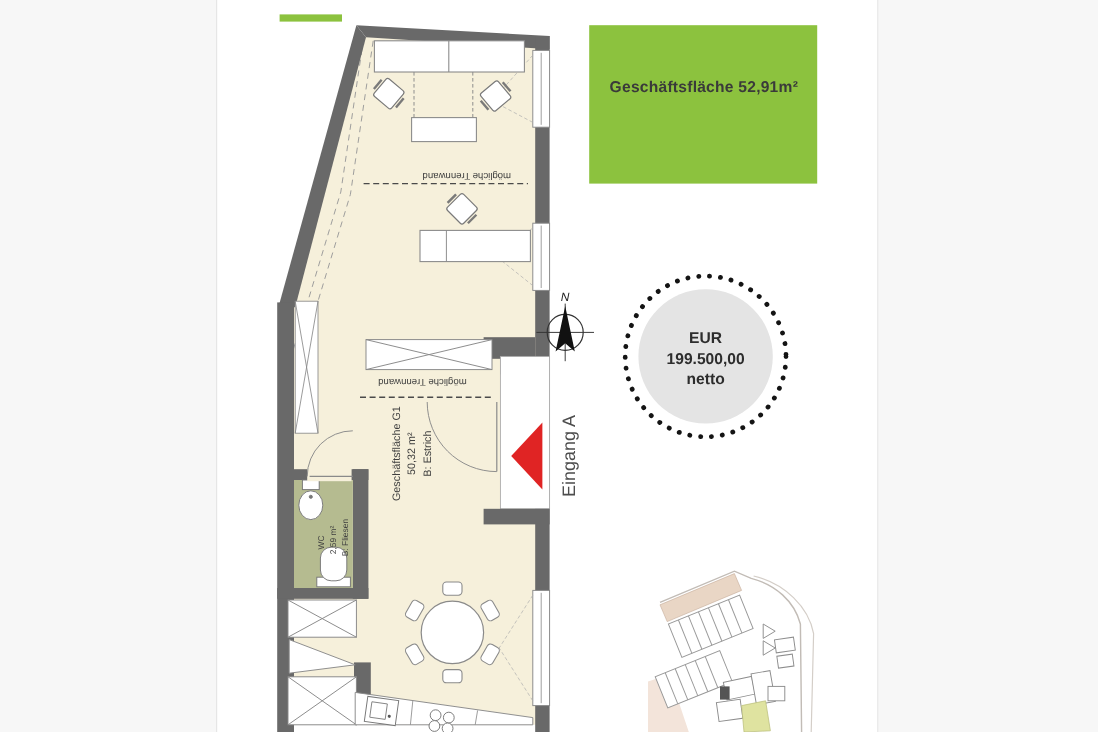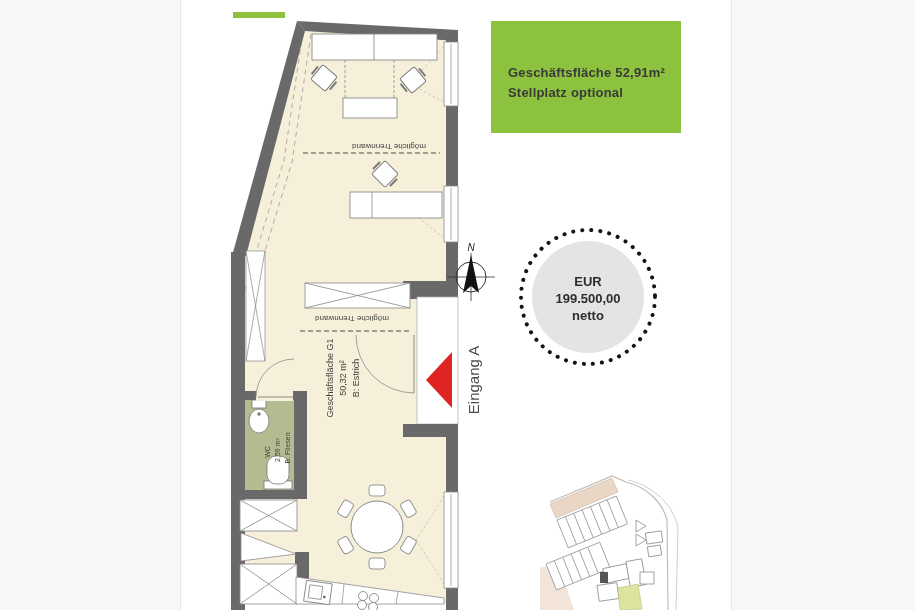--- a/index.html
+++ b/index.html
@@ -1,21 +1,21 @@
 <!DOCTYPE html>
 <html><head>
 <meta charset="utf-8">
 <style>
   html,body{margin:0;padding:0;}
   .page{position:relative;width:915px;height:610px;background:#f7f7f7;overflow:hidden;
         font-family:"Liberation Sans",sans-serif;}
   .content-panel{position:absolute;left:180px;top:0;width:550px;height:610px;background:#ffffff;
         border-left:1px solid #e6e6e6;border-right:1px solid #e6e6e6;}
   .accent-bar{position:absolute;left:233px;top:12px;width:52px;height:6px;}
-  .info-box{position:absolute;left:491px;top:21px;width:190px;height:112px;box-sizing:border-box;
+  .info-box{position:absolute;left:491px;top:21px;width:190px;height:132px;box-sizing:border-box;
         padding:42px 0 0 17px;color:#3a3a3a;font-weight:bold;font-size:13px;line-height:20px;
         letter-spacing:0.2px;}
   .plan-svg{position:absolute;left:225px;top:10px;width:272px;height:600px;}
   .badge-svg{position:absolute;left:513px;top:222px;width:150px;height:150px;}
   .site-svg{position:absolute;left:540px;top:468px;width:158px;height:142px;}
   svg text{font-family:"Liberation Sans",sans-serif;}
   .plan-label{fill:#3f3f3f;}
 </style>
 </head>
 <body>
@@ -180,21 +180,20 @@
       <line x1="471" y1="253" x2="471" y2="301" stroke="#333333" stroke-width="0.8"></line>
       <line x1="447" y1="277" x2="495" y2="277" stroke="#333333" stroke-width="0.8"></line>
       <circle cx="471" cy="277" r="15" fill="none" stroke="#333333" stroke-width="1"></circle>
       <polygon points="471,255 479,293 471,286 463,293" fill="#111111"></polygon>
       <text x="471" y="251" text-anchor="middle" font-size="10" font-style="italic" fill="#222222">N</text>
     </g>
   </svg>
 
   <div class="info-box" style="background: rgb(140, 194, 62);">
     <div>Geschäftsfläche 52,91m²</div>
-    <div>Stellplatz optional</div>
   </div>
 
   <svg class="badge-svg" viewBox="0 0 150 150">
     <circle cx="75" cy="75" r="67" fill="none" stroke="#141414" stroke-width="4" stroke-dasharray="0.1,9" stroke-linecap="round"></circle>
     <circle cx="75" cy="75" r="56" fill="#e4e4e4"></circle>
     <text x="75" y="64" text-anchor="middle" font-size="13" font-weight="bold" fill="#2d2d2d">EUR</text>
     <text x="75" y="81" text-anchor="middle" font-size="13" font-weight="bold" fill="#2d2d2d">199.500,00</text>
     <text x="75" y="98" text-anchor="middle" font-size="13" font-weight="bold" fill="#2d2d2d">netto</text>
   </svg>
 

